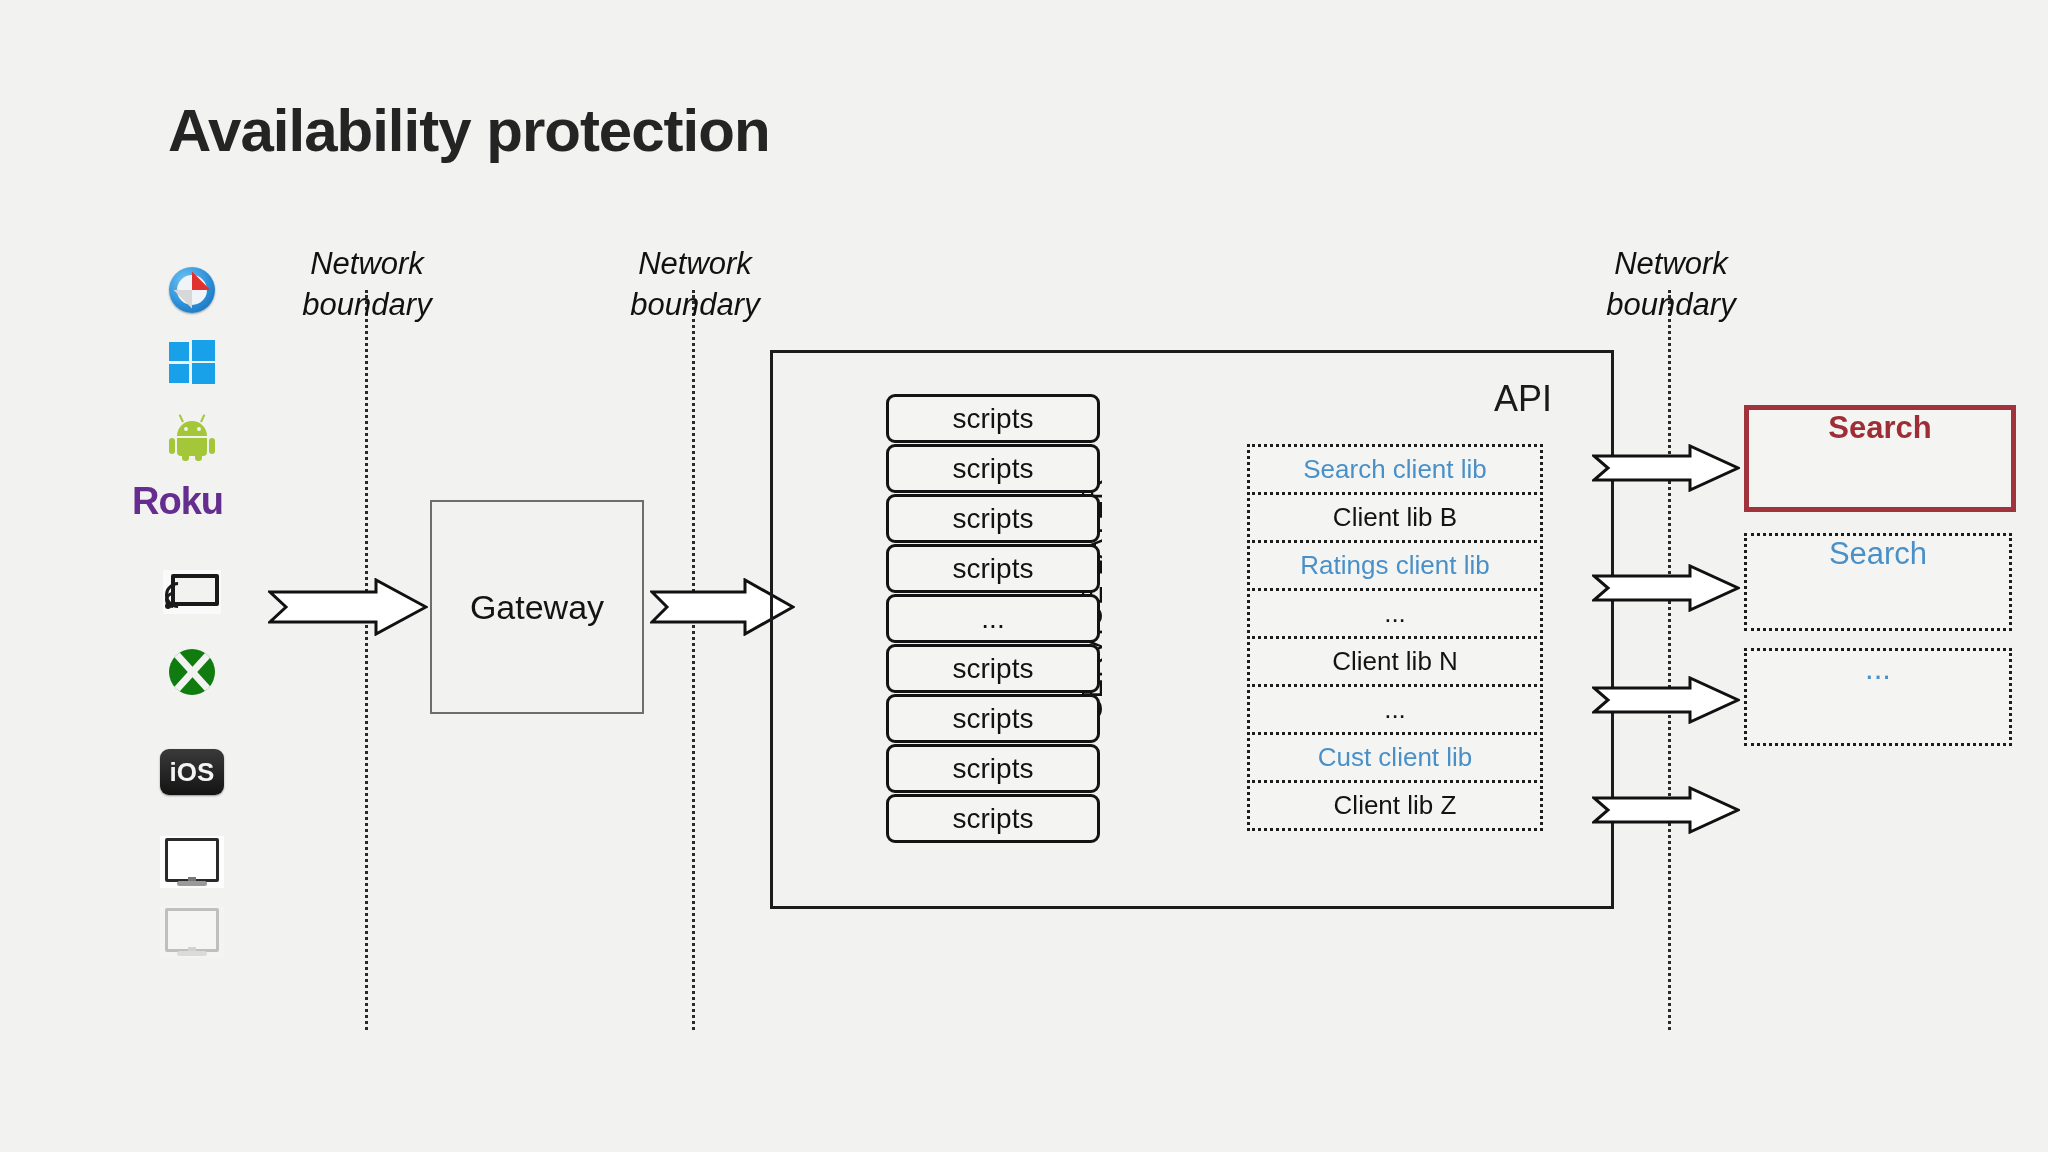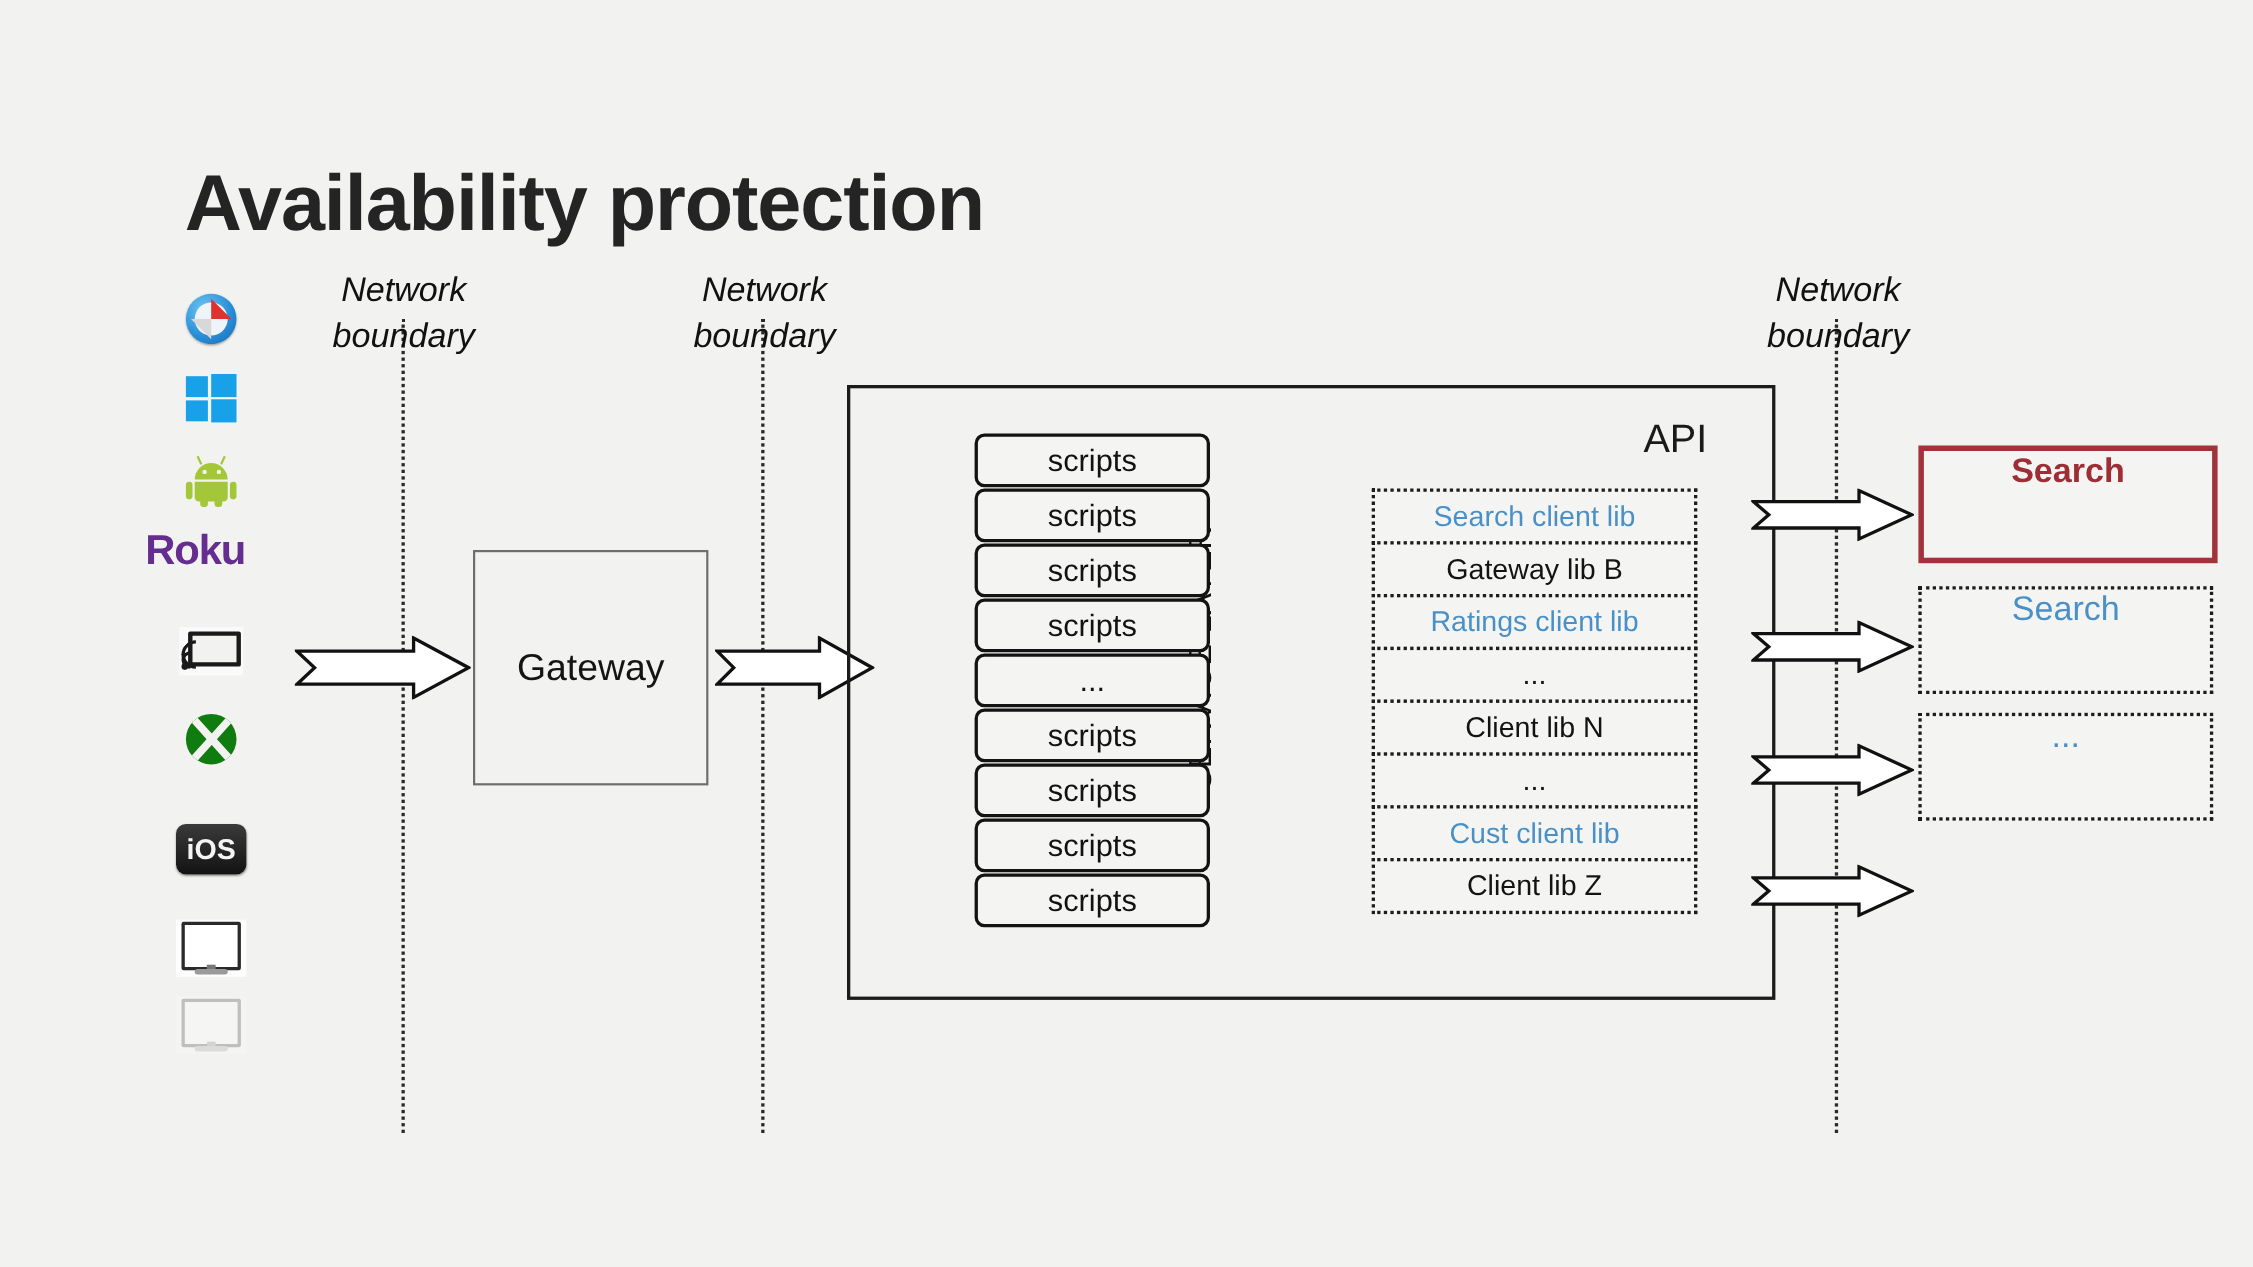--- a/index.html
+++ b/index.html
@@ -15,26 +15,25 @@
     overflow: hidden;
     font-family: "Liberation Sans", sans-serif;
     color: #1b1b1b;
   }
 
   
   #page-title {
     position: absolute;
     left: 168px;
     top: 96px;
-    font-size: 72px;
+    font-size: 60px;
     font-weight: bold;
     letter-spacing: -1px;
     color: #242424;
     white-space: nowrap;
-    margin-top: 48px;
   }
 
   
   .boundary-label {
     position: absolute;
     font-style: italic;
     font-size: 31px;
     line-height: 41px;
     text-align: center;
     color: #111;
@@ -373,21 +372,21 @@
     <span>scripts</span>
     </div>
   <div class="script-box" style="left:886px; top:794px; width:208px; height:43px;">
     <span>scripts</span>
     </div>
 
   <div class="clientlib-box blue" style="left:1247px; top:444px; width:290px; height:45px;">
     <span>Search client lib</span>
     </div>
   <div class="clientlib-box dark" style="left:1247px; top:492px; width:290px; height:45px;">
-    <span>Gateway lib B</span>
+    <span>Client lib B</span>
     </div>
   <div class="clientlib-box blue" style="left:1247px; top:540px; width:290px; height:45px;">
     <span>Ratings client lib</span>
     </div>
   <div class="clientlib-box dark" style="left:1247px; top:588px; width:290px; height:45px;">
     <span>...</span>
     </div>
   <div class="clientlib-box dark" style="left:1247px; top:636px; width:290px; height:45px;">
     <span>Client lib N</span>
     </div>

